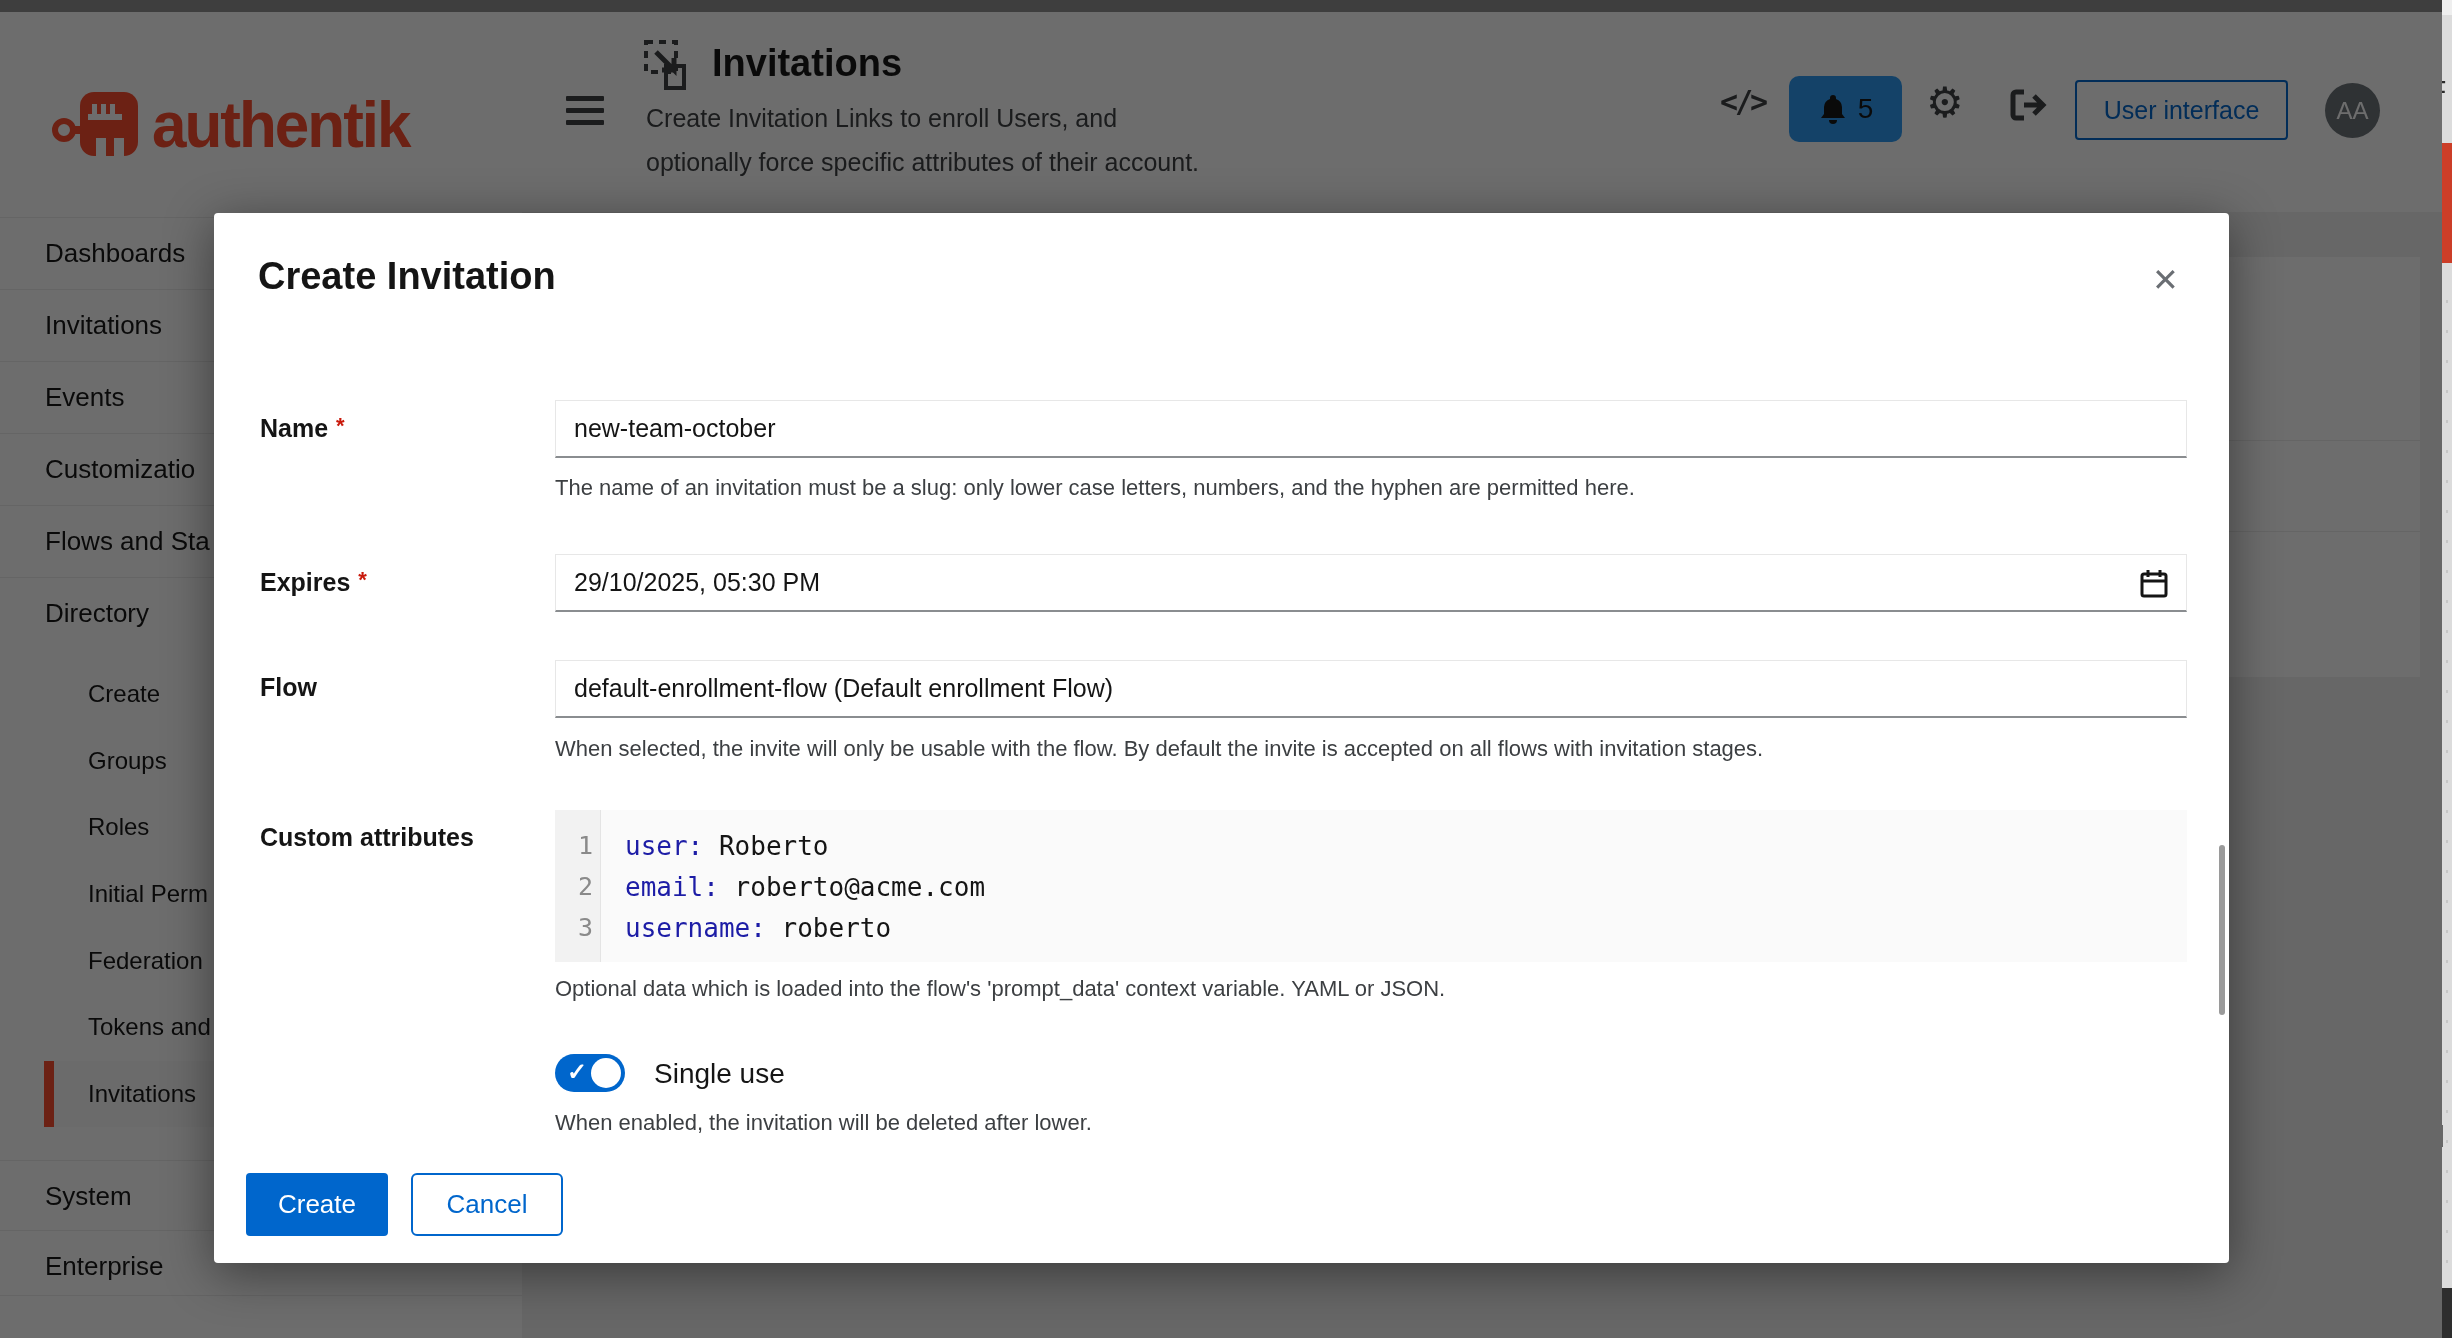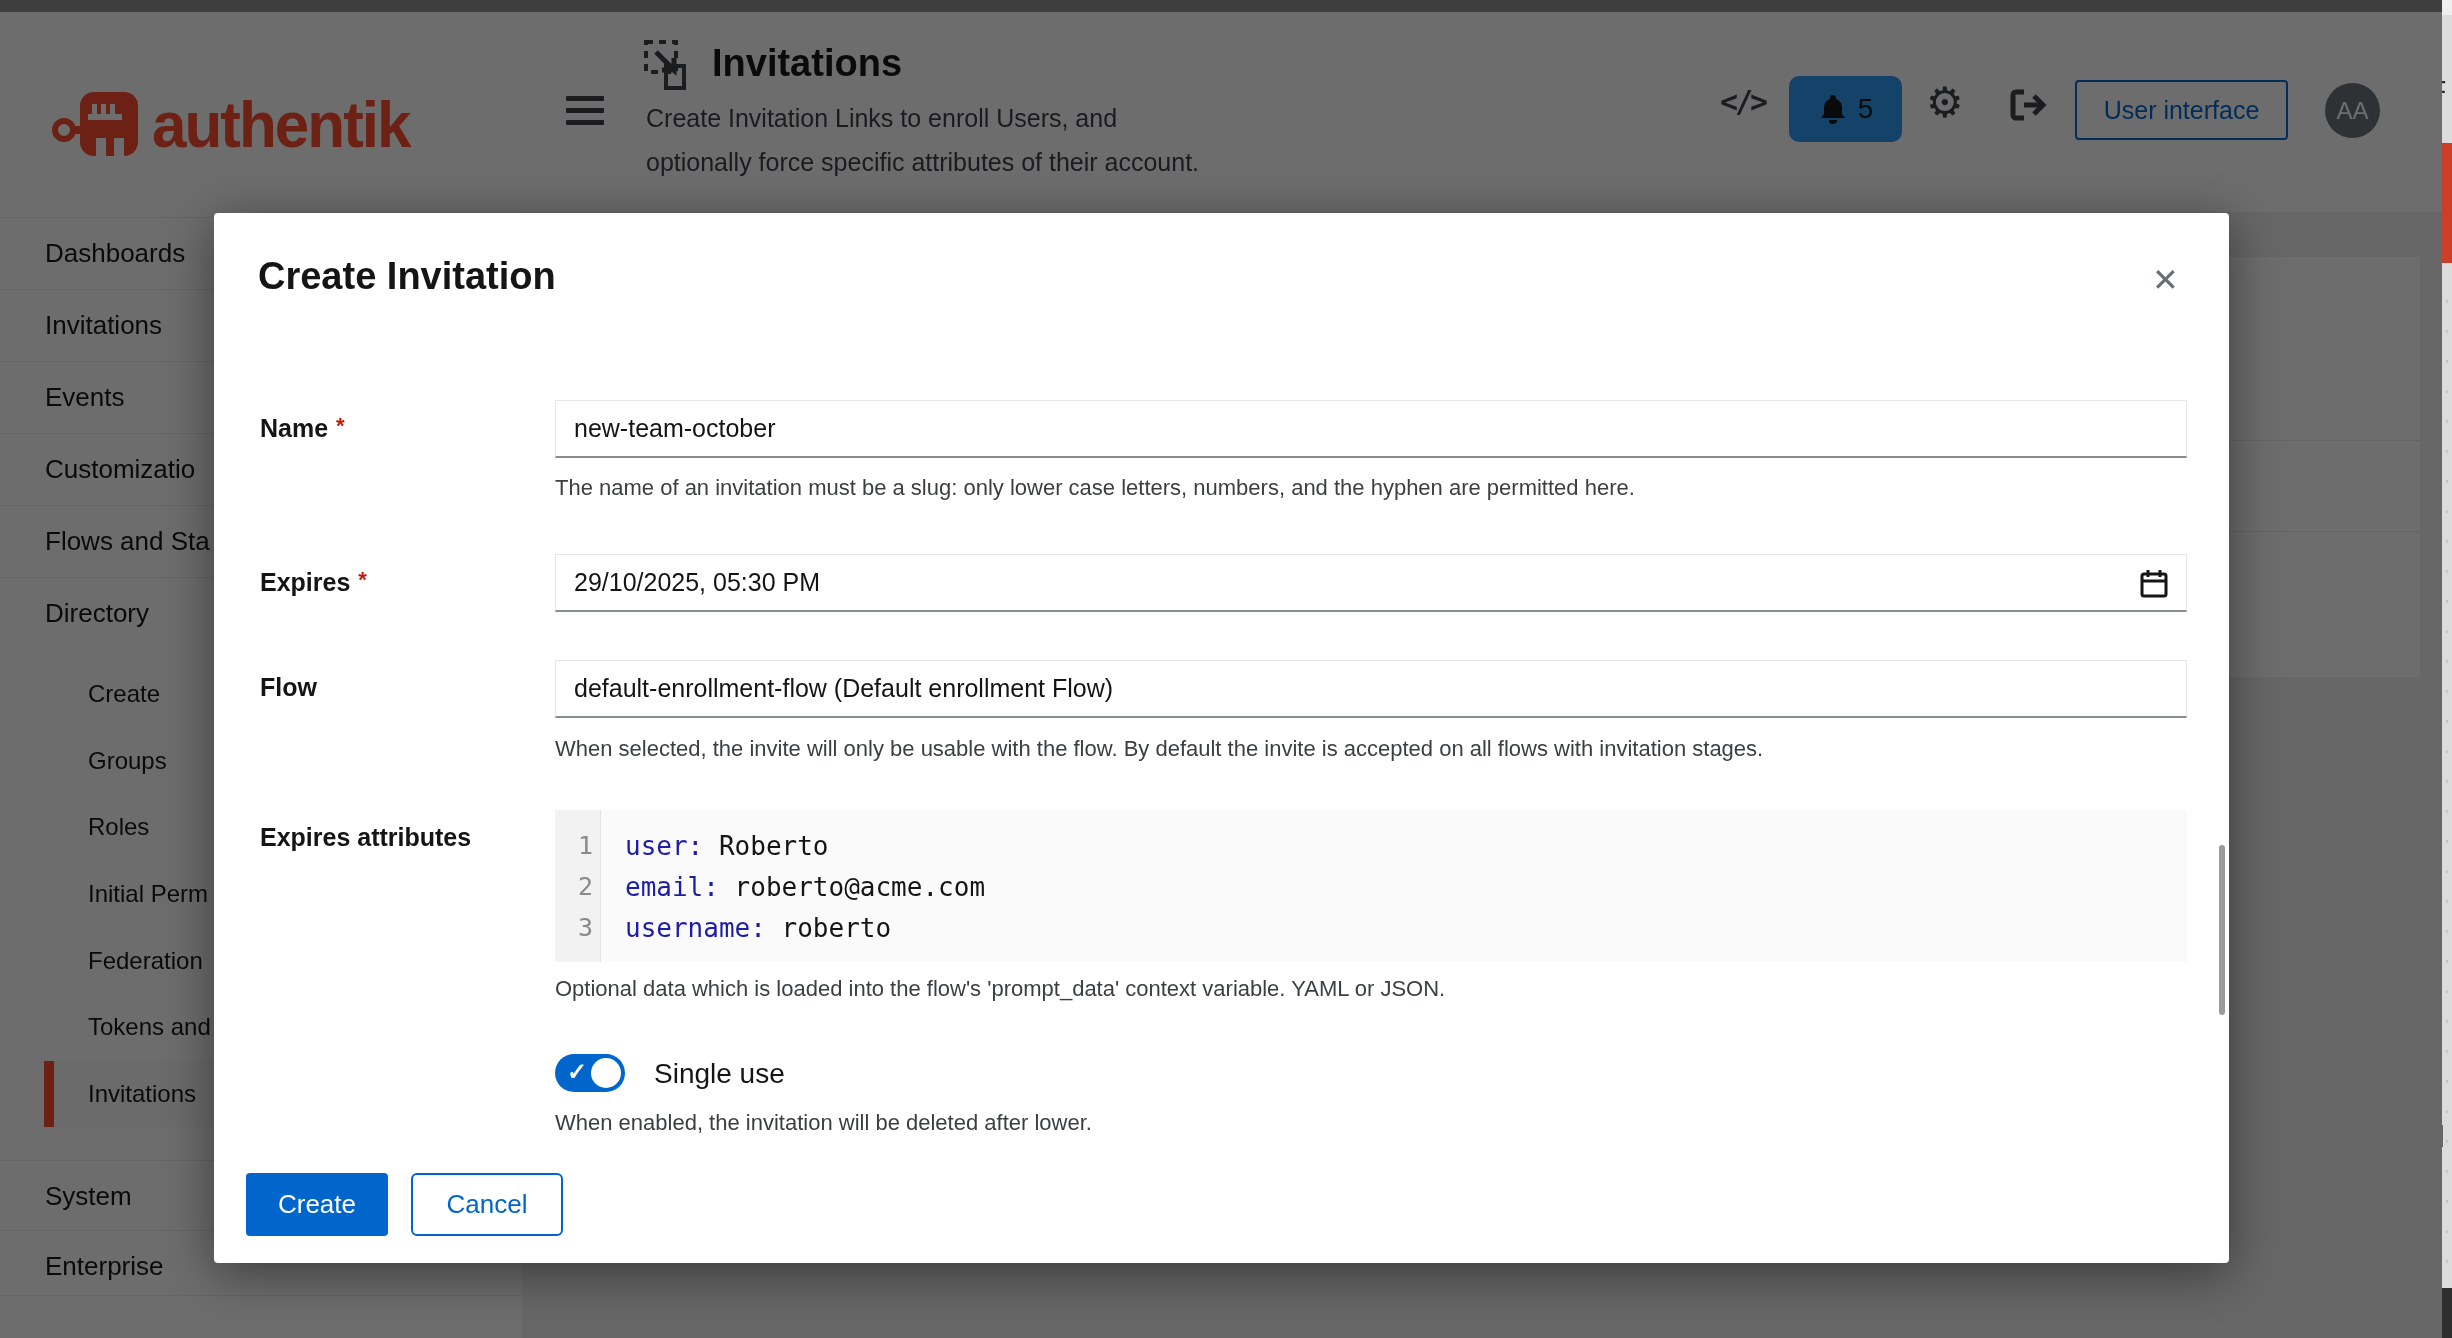--- a/index.html
+++ b/index.html
@@ -254,21 +254,21 @@
       <line x1="8" y1="1" x2="8" y2="8" stroke="#151515" stroke-width="3"></line>
       <line x1="20" y1="1" x2="20" y2="8" stroke="#151515" stroke-width="3"></line>
       <line x1="2" y1="12" x2="26" y2="12" stroke="#151515" stroke-width="3"></line>
     </svg>
   </span>
 
   <label class="flabel" style="top:460px">Flow</label>
   <input class="finput" style="top: 447px;" value="default-enrollment-flow (Default enrollment Flow)">
   <div class="fhelp" style="top:523px">When selected, the invite will only be usable with the flow. By default the invite is accepted on all flows with invitation stages.</div>
 
-  <label class="flabel" style="top:610px">Expires attributes</label>
+  <label class="flabel" style="top:610px">Custom attributes</label>
   <div id="code-editor">
     <div id="code-gutter"></div>
     <div class="code-row" style="top:15px">
       <span class="code-num">1</span>
       <span class="code-text"><span class="code-key">user:</span><span> Roberto</span></span>
     </div>
     <div class="code-row" style="top:56px">
       <span class="code-num">2</span>
       <span class="code-text"><span class="code-key">email:</span><span> roberto@acme.com</span></span>
     </div>

